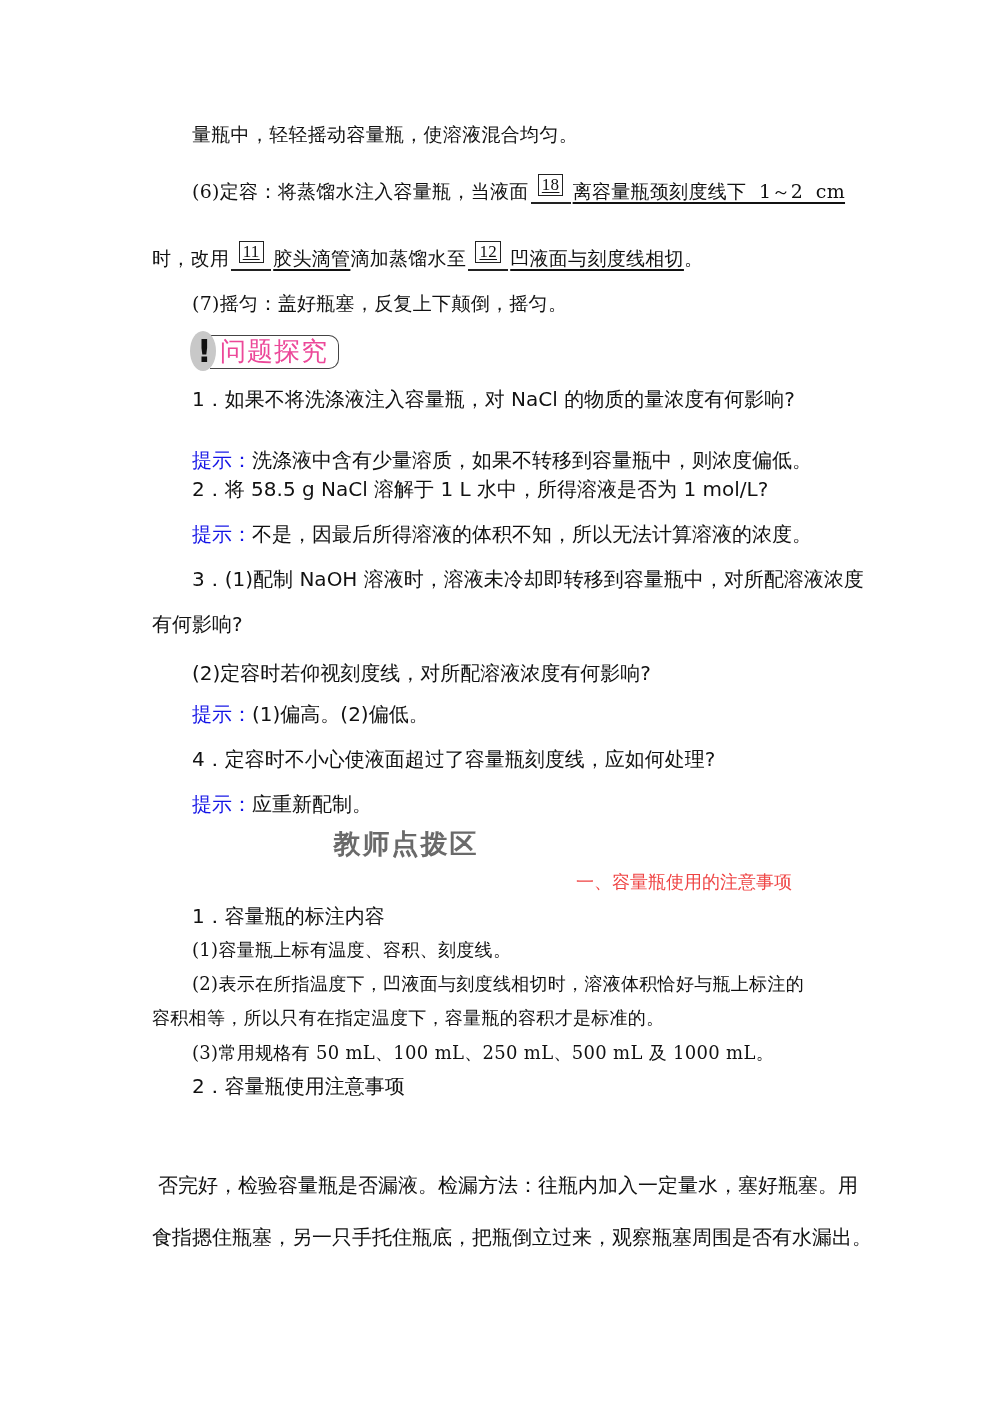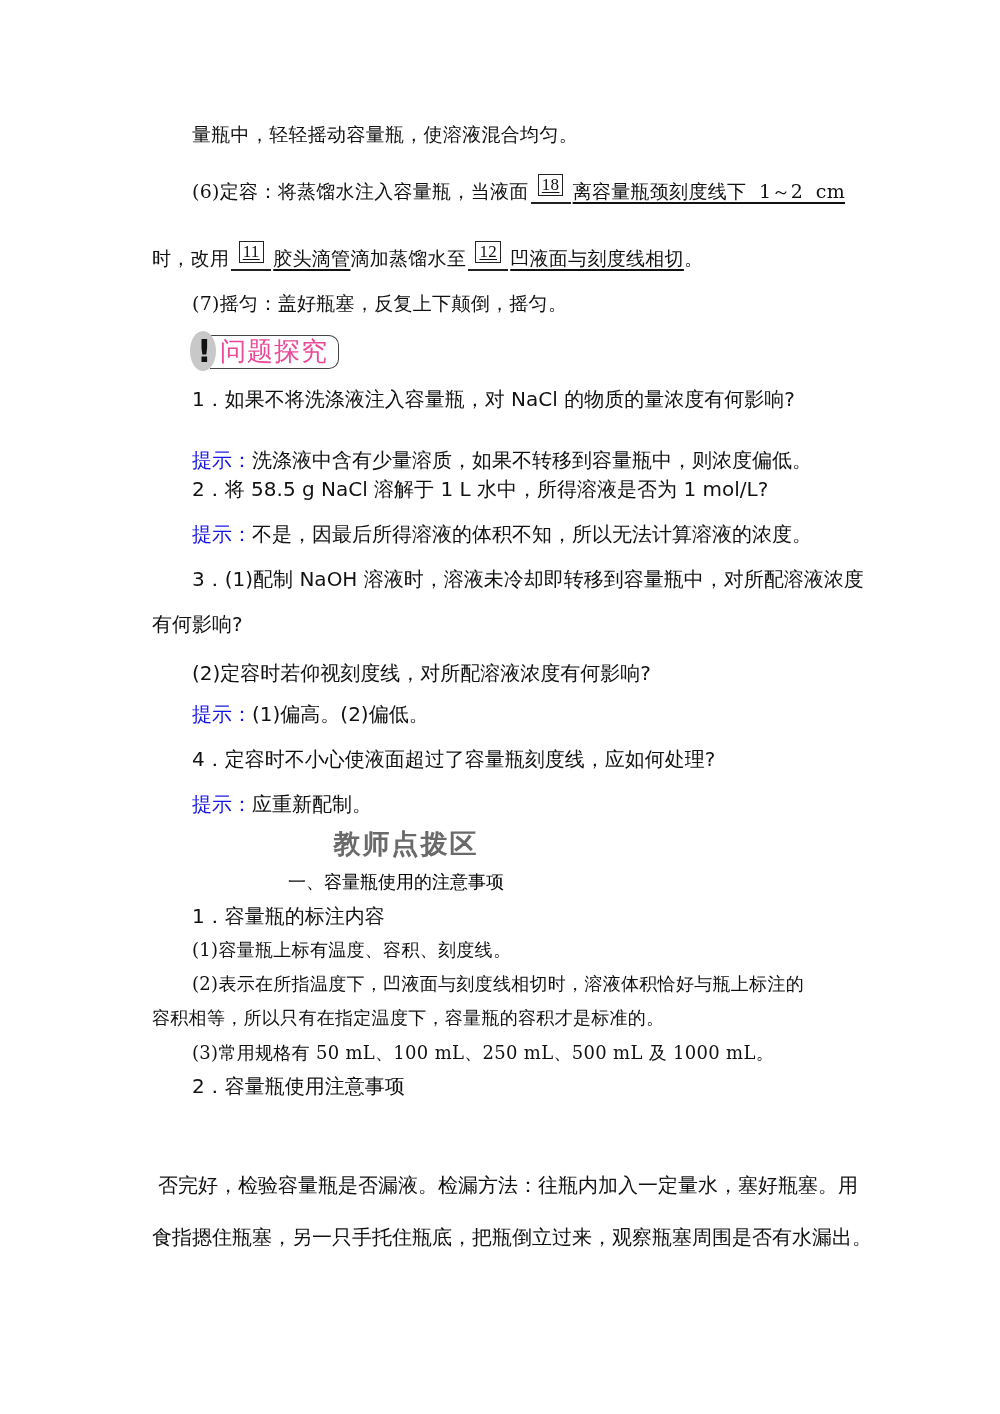--- a/index.html
+++ b/index.html
@@ -47,22 +47,22 @@
     position: absolute; left: 30px; top: 3px;
     font-family: "DejaVu Sans", "Liberation Sans", sans-serif; font-size: 26px; line-height: 34px;
     letter-spacing: 1px; color: #ec4899;
   }
   .section-title {
     position: absolute; left: 0; width: 812px; text-align: center; top: 826px;
     font-family: "DejaVu Serif", serif; font-weight: bold; font-size: 27px; line-height: 36px;
     color: #6a6a6a; letter-spacing: 2px;
   }
   .sub-title {
-    position: absolute; left: 0; width: 792px; text-align: center; top: 869px;
-    font-family: "DejaVu Sans", "Liberation Sans", sans-serif; font-size: 18px; line-height: 26px; color: #000000;
+    position: absolute; left: 0; width: 792px; text-align: right; top: 869px;
+    font-family: "DejaVu Sans", "Liberation Sans", sans-serif; font-size: 18px; line-height: 26px; color: #ef4444;
   }
   .sm { font-size: 18px; }
 </style>
 </head>
 <body>
 
 <div class="page">
 
   <div class="line" style="left:192px; top:121px;">量瓶中，轻轻摇动容量瓶，使溶液混合均匀。</div>
 

